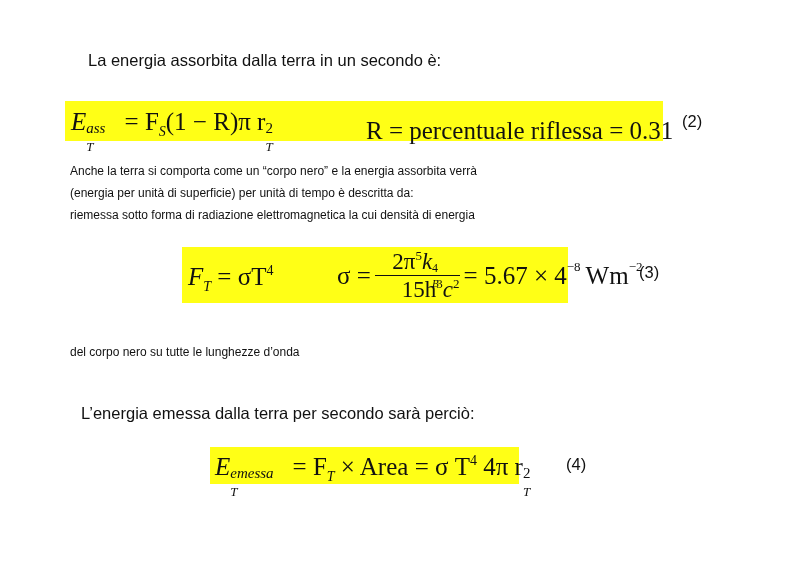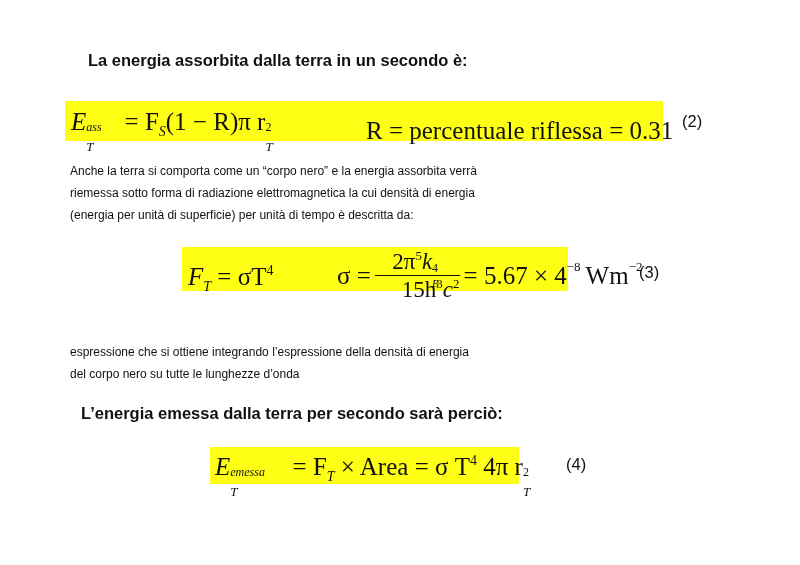--- a/index.html
+++ b/index.html
@@ -15,21 +15,20 @@
       color: #111111;
       font-family: "Liberation Sans", sans-serif;
     }
     .text {
       position: absolute;
       font-family: "Liberation Sans", sans-serif;
       font-size: 16.5px;
       line-height: 22px;
       color: #111111;
       white-space: nowrap;
-      font-weight: bold;
     }
     .para {
       position: absolute;
       font-family: "Liberation Sans", sans-serif;
       font-size: 12px;
       line-height: 22px;
       color: #111111;
     }
     .para div { white-space: nowrap; }
     .eqbox {
@@ -66,21 +65,21 @@
     }
     .stack {
       display: inline-block;
       position: relative;
       vertical-align: baseline;
     }
     .stack .sp {
       position: absolute;
       left: 0;
       top: -9px;
-      font-size: 12px;
+      font-size: 15px;
       font-style: italic;
     }
     .stack .sb {
       position: absolute;
       left: 0;
       top: 10px;
       font-size: 13px;
       font-style: italic;
     }
     .frac {
@@ -114,45 +113,44 @@
   <div class="m" style="left:6px; top:8px;">
     <span class="i">E</span><span class="stack" style="width:32px;"><span class="sp">ass</span><span class="sb">T</span></span>
     <span>= F</span><span class="sub">S</span><span>(1 − R)π r</span><span class="stack" style="width:12px;"><span class="sp" style="font-style:normal;">2</span><span class="sb">T</span></span>
   </div>
   <div class="m" style="left:301px; top:17px;">R = percentuale riflessa = 0.31</div>
 </div>
 <div class="eqnum" style="left:682px; top:112px;">(2)</div>
 
 <div class="para" style="left:70px; top:160px;">
   <div>Anche la terra si comporta come un “corpo nero” e la energia assorbita verrà</div>
+  <div>(energia per unità di superficie) per unità di tempo è descritta da:</div>
   <div>riemessa sotto forma di radiazione elettromagnetica la cui densità di energia</div>
-  <div>(energia per unità di superficie) per unità di tempo è descritta da:</div>
 </div>
 
-<div class="eqbox" style="left:182px; top:247px; width:386px; height:44px;">
+<div class="eqbox" style="left:182px; top:247px; width:386px; height:56px;">
   <div class="m" style="left:6px; top:17px;">
     <span class="i">F</span><span class="sub">T</span>
     <span>= σT</span><span class="sup">4</span>
   </div>
   <div class="m" style="left:155px; top:2px; display:flex; align-items:center; height:52px;">
     <span>σ =</span>
     <span class="frac" style="margin:0 4px;">
       <span class="num"><span>2π</span><span class="small-sup">5</span><span class="i">k</span><span class="stack" style="width:10px;"><span class="sp" style="font-style:normal;font-size:12px;top:-7px;">4</span><span class="sb" style="font-size:11px;top:9px;">B</span></span></span>
       <span class="den"><span>15h</span><span class="small-sup">3</span><span class="i">c</span><span class="small-sup">2</span></span>
     </span>
     <span>= 5.67 × 4</span>
       <span class="small-sup">−8</span>
     <span style="margin-left:5px;text-align:right;">Wm</span>
       <span class="small-sup">−2</span>
   </div>
 </div>
 <div class="eqnum" style="left:639px; top:263px;">(3)</div>
 
 <div class="para" style="left:70px; top:341px;">
-  <div>espressione che  si ottiene integrando l’espressione della densità di energia</div>
   <div>del corpo nero su tutte le lunghezze d’onda</div>
 </div>
 
 <div class="text" style="left:81px; top:402px;text-align:center;">L’energia emessa dalla terra per secondo  sarà perciò:</div>
 
 <div class="eqbox" style="left:210px; top:447px; width:309px; height:37px;">
   <div class="m" style="left:5px; top:7px;">
     <span class="i">E</span><span class="stack" style="width:56px;"><span class="sp">emessa</span><span class="sb">T</span></span>
     <span>= F</span><span class="sub">T</span>
     <span>× Area = σ T</span><span class="sup">4</span>

